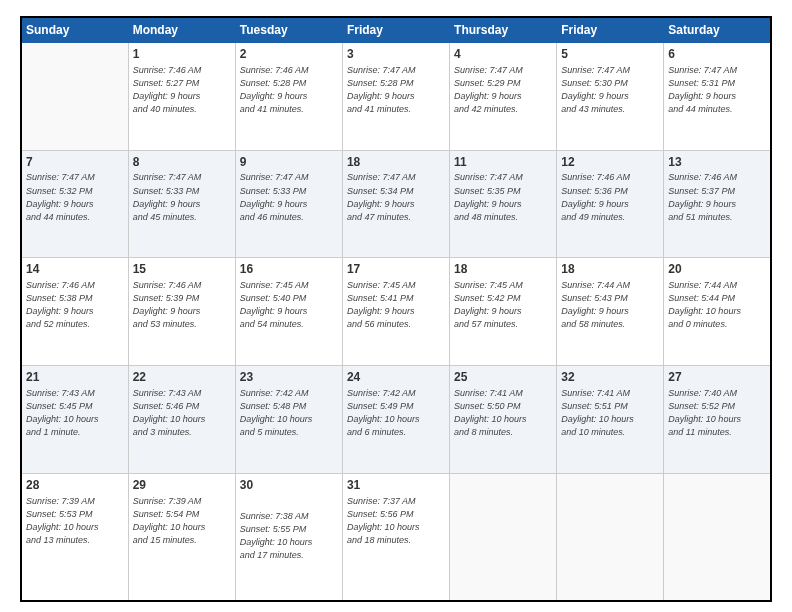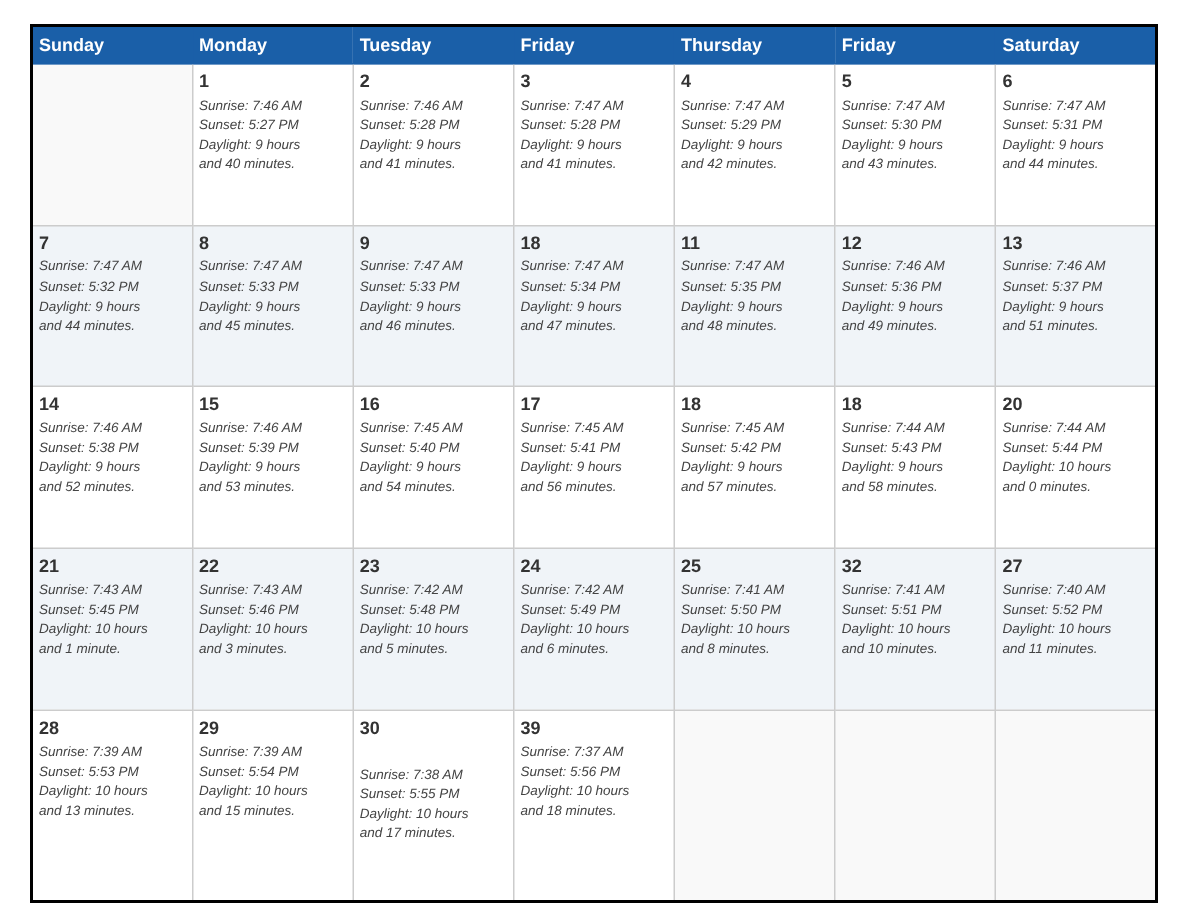--- a/index.html
+++ b/index.html
@@ -328,21 +328,21 @@
 and 15 minutes.</div>
           </td>
           <td>
             <span class="day-number">30</span>
             <div class="day-info" style="white-space: pre-line; margin-top: 16px;">Sunrise: 7:38 AM
 Sunset: 5:55 PM
 Daylight: 10 hours
 and 17 minutes.</div>
           </td>
           <td>
-            <span class="day-number">39</span>
+            <span class="day-number">31</span>
             <div class="day-info" style="white-space: pre-line;">Sunrise: 7:37 AM
 Sunset: 5:56 PM
 Daylight: 10 hours
 and 18 minutes.</div>
           </td>
           <td class="empty"></td>
           <td class="empty"></td>
           <td class="empty"></td>
         </tr>
       </tbody>

